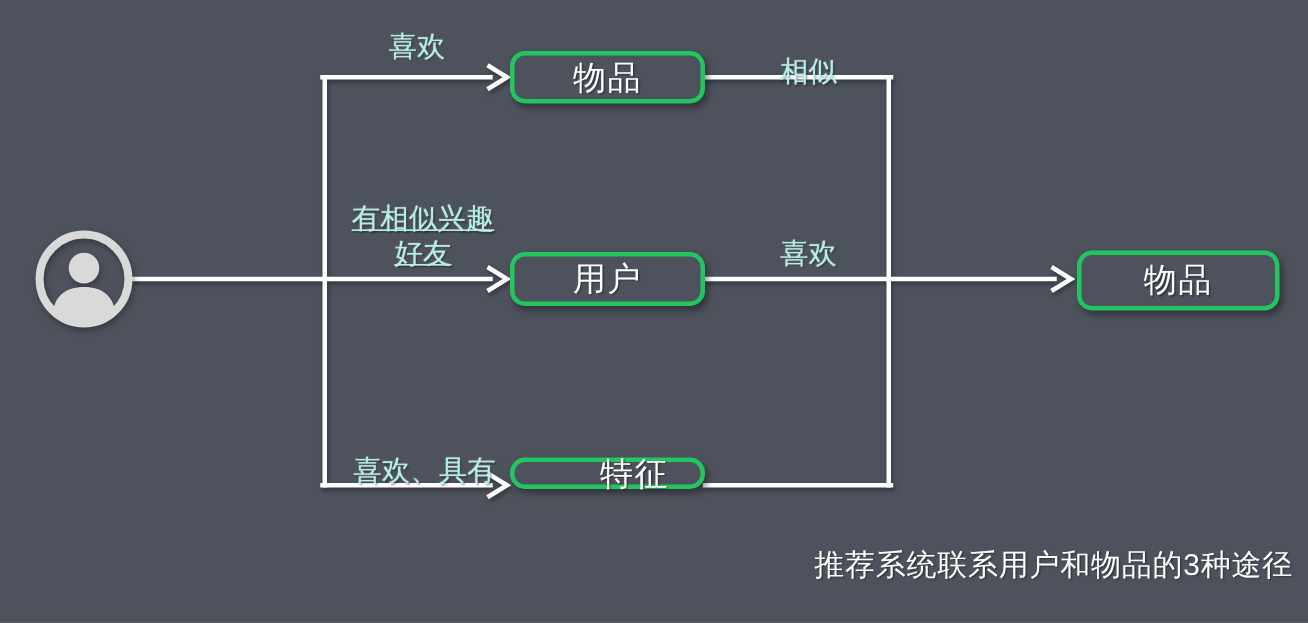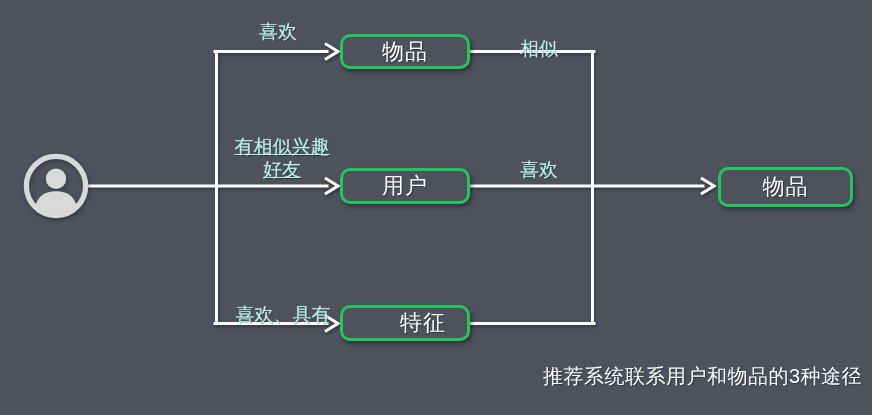--- a/index.html
+++ b/index.html
@@ -32,21 +32,21 @@
     display: flex;
     align-items: center;
     justify-content: center;
     font-size: 22px;
     letter-spacing: 1px;
     box-shadow: 2px 3px 4px rgba(15,17,22,0.45);
     text-shadow: 1px 1px 1px rgba(0,0,0,0.35);
   }
   .node-item-top    { left: 340px; top: 34px;  width: 130px; height: 35px; }
   .node-user        { left: 340px; top: 168px; width: 130px; height: 36px; }
-  .node-feature     { left: 340px; top: 305px; width: 130px; height: 36px; padding-left: 36px; }
+  .node-feature     { left: 340px; top: 305px; width: 130px; height: 21px; padding-left: 36px; }
   .node-item-right  { left: 718px; top: 167px; width: 135px; height: 40px; }
 
   .edge-label {
     position: absolute;
     color: #b2f0e8;
     font-size: 19px;
     text-align: center;
     line-height: 23px;
     text-shadow: 0 0 1px rgba(255,255,255,0.5), 1px 1px 1px rgba(0,0,0,0.35);
     white-space: nowrap;

